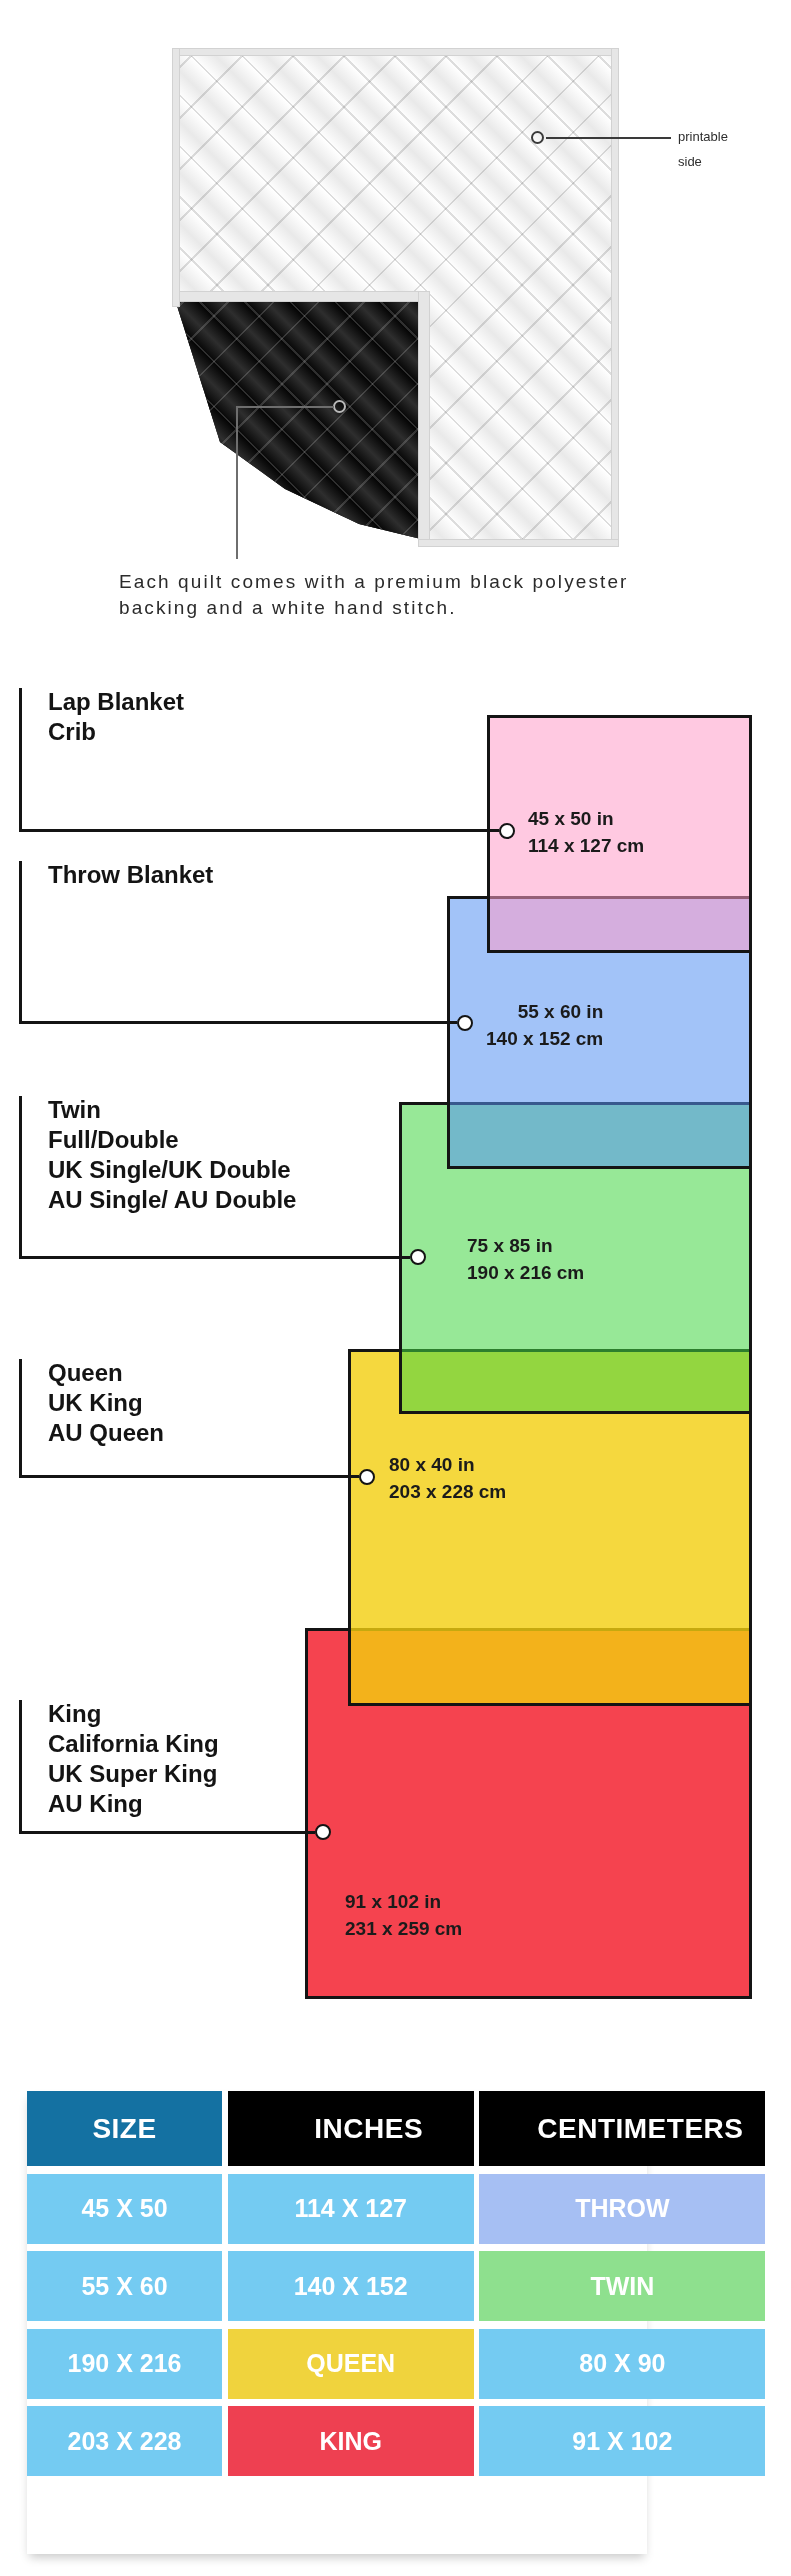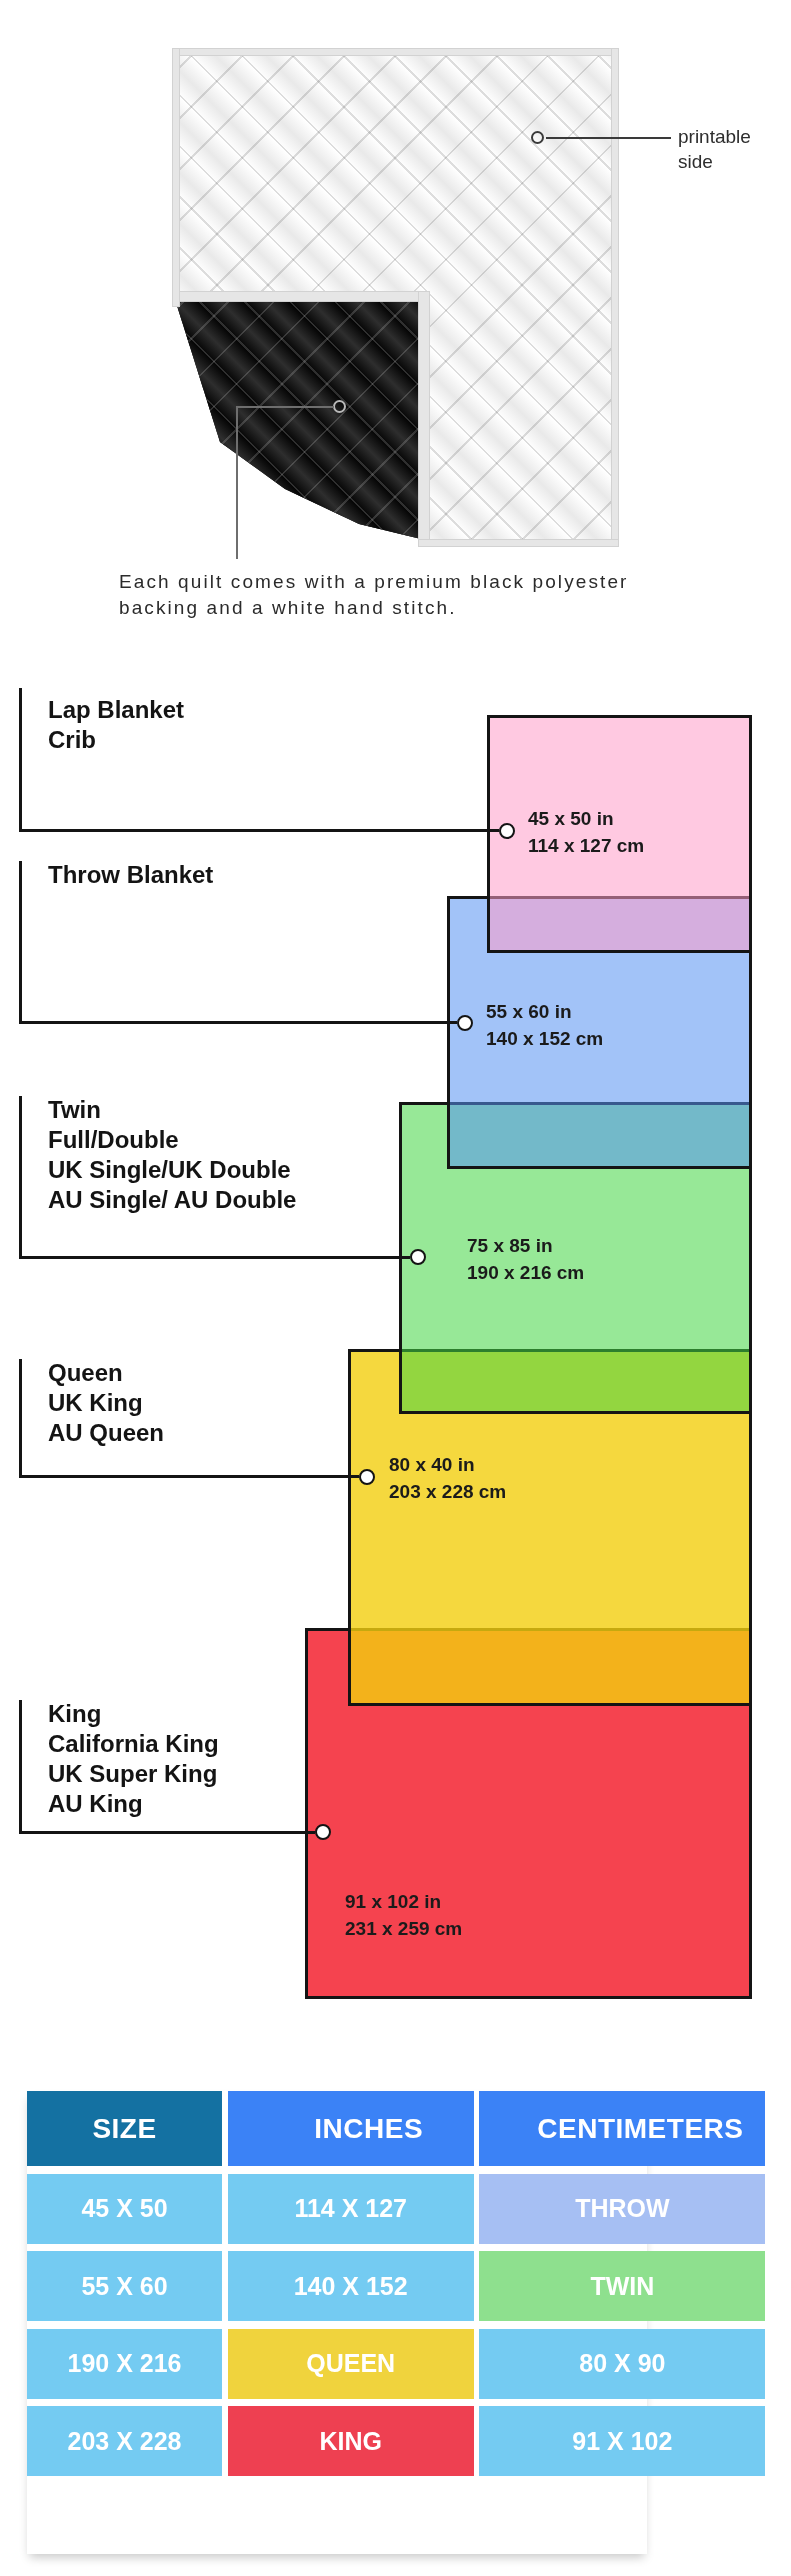--- a/index.html
+++ b/index.html
@@ -34,21 +34,21 @@
   .qb-right{left:439px;top:0;width:7.6px;height:499px;}
   .qb-bottom{left:246px;top:491px;width:201px;height:7.6px;}
   .qb-fold-h{left:0;top:243px;width:257px;height:10.5px;}
   .qb-fold-v{left:246px;top:243px;width:11.5px;height:256px;}
 
   
   .ann-line{position:absolute;background:#3a3a3a;}
   .ann-line.thin{background:#6e6e6e;}
   .ann-circle{position:absolute;width:13.4px;height:13.4px;border-radius:50%;border:2.9px solid #3a3a3a;background:transparent;box-sizing:border-box;}
   .ann-circle.light{border-color:#b9b9b9;}
-  .ann-text{position:absolute;font-size:19px;line-height:25px;color:#2e2e2e;}
+  .ann-text{position:absolute;font-size:13px;line-height:25px;color:#2e2e2e;}
   .caption{position:absolute;left:119px;top:569px;font-size:19px;line-height:26px;letter-spacing:2.1px;color:#2b2b2b;}
 
   
   .rect{position:absolute;box-sizing:border-box;border:3.8px solid #141414;}
   .rect-lap  {left:487px;top:715px; width:265px;height:238px;background:rgba(255,157,200,0.55);z-index:6;}
   .rect-throw{left:447px;top:896px; width:305px;height:273px;background:rgba(86,146,242,0.55); z-index:5;}
   .rect-twin {left:399px;top:1102px;width:353px;height:312px;background:rgba(66,213,66,0.55);  z-index:4;}
   .rect-queen{left:348px;top:1349px;width:404px;height:357px;background:rgba(243,206,14,0.80); z-index:3;}
   .rect-king {left:305px;top:1628px;width:447px;height:371px;background:#f5434f;               z-index:2;}
 
@@ -63,21 +63,21 @@
     position:absolute;left:27px;top:2091px;width:620px;
     display:grid;grid-template-columns:195px 246px 286px;
     grid-template-rows:75px 70px 70px 70px 70px 70px;
     column-gap:5.7px;row-gap:7.6px;
     box-shadow:0 5.7px 9.6px -1.9px rgba(0,0,0,0.22);
     z-index:10;
   }
   .cell{display:flex;align-items:center;justify-content:center;color:#ffffff;font-weight:bold;}
   .cell.hdr{font-size:28px;letter-spacing:0.5px;}
   .cell.data{font-size:25px;}
-  .bg-hdrblue{background:#1471a2;} .bg-hdrgray{background:#3b82f6;padding-left:36px;}
+  .bg-hdrblue{background:#1471a2;} .bg-hdrgray{background:#000000;padding-left:36px;}
   .bg-skyblue{background:#74cbf2;}
   .bg-lap{background:#f9c7dc;} .bg-throw{background:#a6bff3;} .bg-twin{background:#8ee08e;}
   .bg-queen{background:#f0d33d;} .bg-king{background:#ee4051;}
 </style>
 </head>
 <body>
 
 <div id="canvas">
 
   <div class="quilt">
@@ -106,39 +106,39 @@
     <div>Each quilt comes with a premium black polyester</div>
     <div>backing and a white hand stitch.</div>
   </div>
 
   <div class="rect rect-king"></div>
   <div class="rect rect-queen"></div>
   <div class="rect rect-twin"></div>
   <div class="rect rect-throw"></div>
   <div class="rect rect-lap"></div>
 
-  <div class="dlabel" style="top:687px;margin-top:8px;">
+  <div class="dlabel" style="top:687px;">
     <div>Lap Blanket</div>
     <div>Crib</div>
   </div>
   <div class="tick" style="top:688px;height:143px;"></div>
   <div class="conn" style="left:19px;top:829px;width:480px;"></div>
   <div class="dcircle" style="left:499px;top:823px;"></div>
   <div class="dims" style="left:528px;top:805px;">
     <div>45 x 50 in</div>
     <div>114 x 127 cm</div>
   </div>
 
   <div class="dlabel" style="top:860px;">
     <div>Throw Blanket</div>
   </div>
   <div class="tick" style="top:861px;height:162px;"></div>
   <div class="conn" style="left:19px;top:1021px;width:438px;"></div>
   <div class="dcircle" style="left:457px;top:1015px;"></div>
-  <div class="dims" style="left:486px;top:998px;">
+  <div class="dims" style="left:486px;top:998px;text-align:right;">
     <div>55 x 60 in</div>
     <div>140 x 152 cm</div>
   </div>
 
   <div class="dlabel" style="top:1095px;">
     <div>Twin</div>
     <div>Full/Double</div>
     <div>UK Single/UK Double</div>
     <div>AU Single/ AU Double</div>
   </div>

